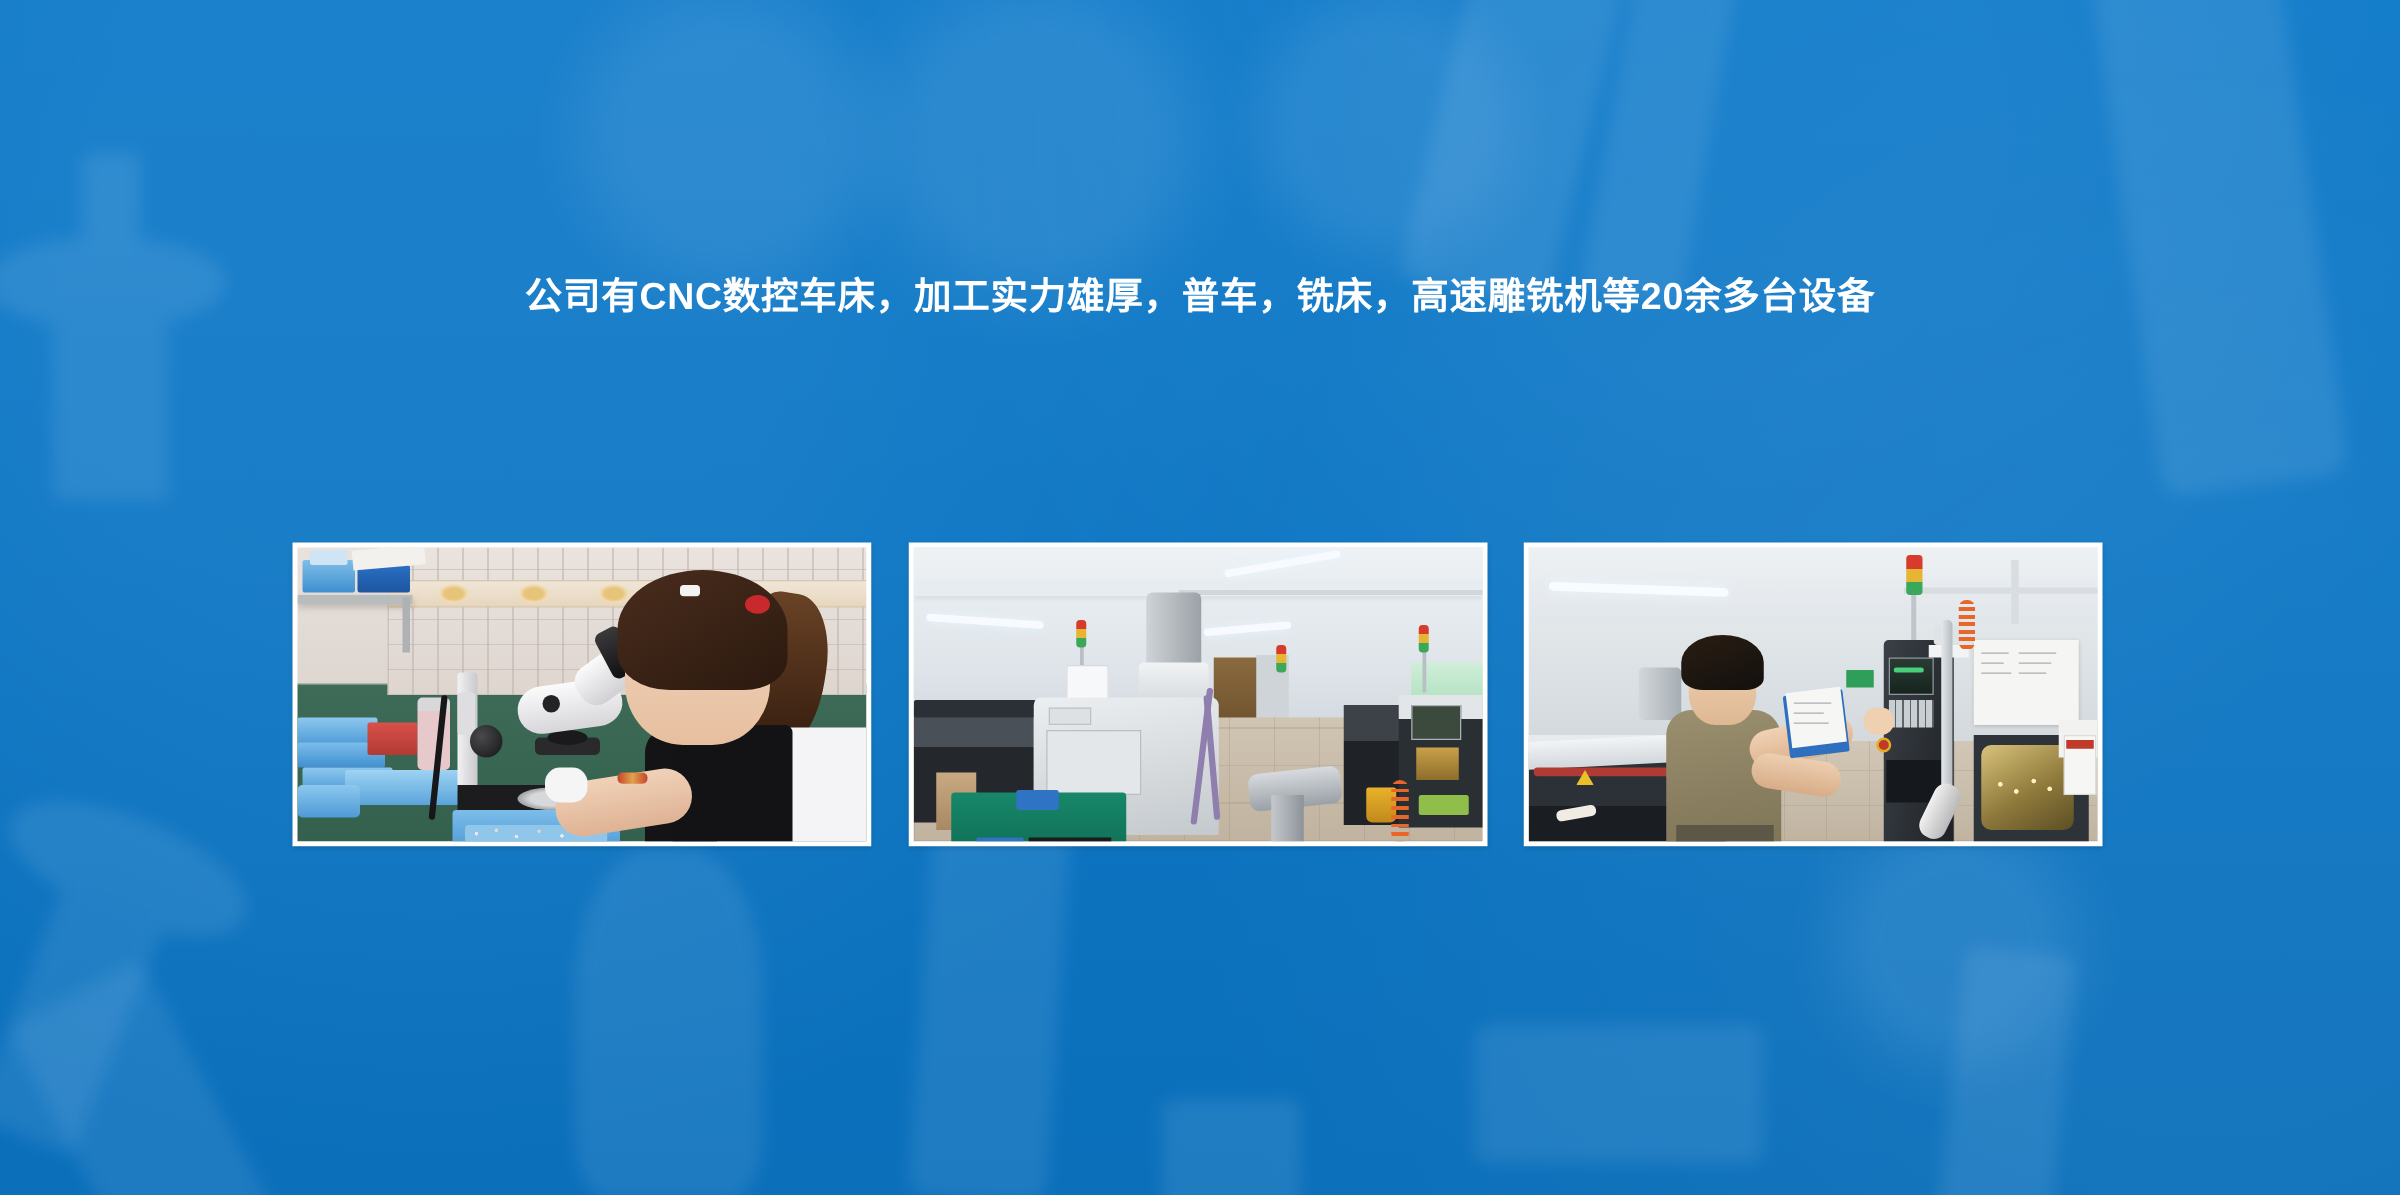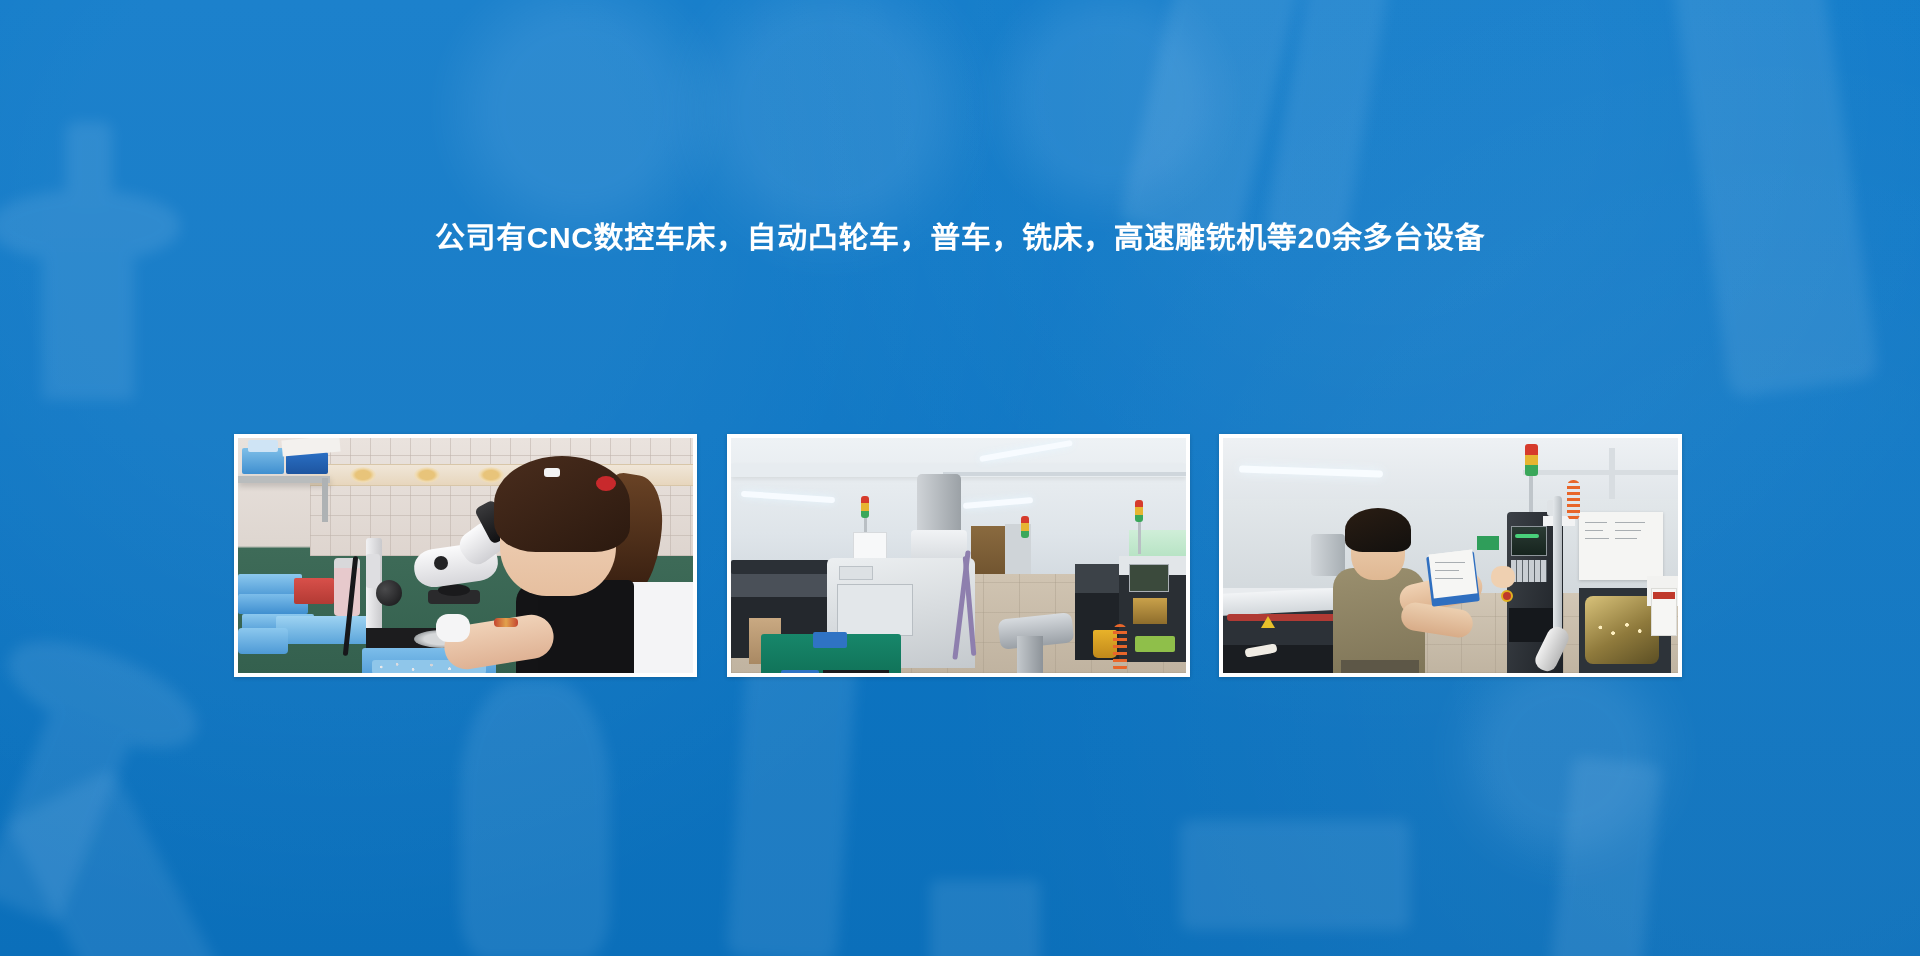--- a/index.html
+++ b/index.html
@@ -344,21 +344,21 @@
   <div class="wm bar-b"></div>
   <div class="wm bar-c"></div>
   <div class="wm bar-d"></div>
   <div class="wm bar-e"></div>
   <div class="wm bar-f"></div>
   <div class="wm bar-g"></div>
   <div class="wm bar-h"></div>
   <div class="wm bar-i"></div>
 
   <div class="headline-wrap">
-    <div class="subheadline">公司有CNC数控车床，自动凸轮车，普车，铣床，高速雕铣机等20余多台设备</div>
+    <div class="subheadline">公司有CNC数控车床，加工实力雄厚，普车，铣床，高速雕铣机等20余多台设备</div>
   </div>
 
   <div class="photo-strip">
 
     <div class="photo-card">
       <div class="photo p1">
         <div class="tilewall"></div>
         <div class="tileband"></div>
         <div class="floral f1"></div>
           <div class="floral f2"></div>

